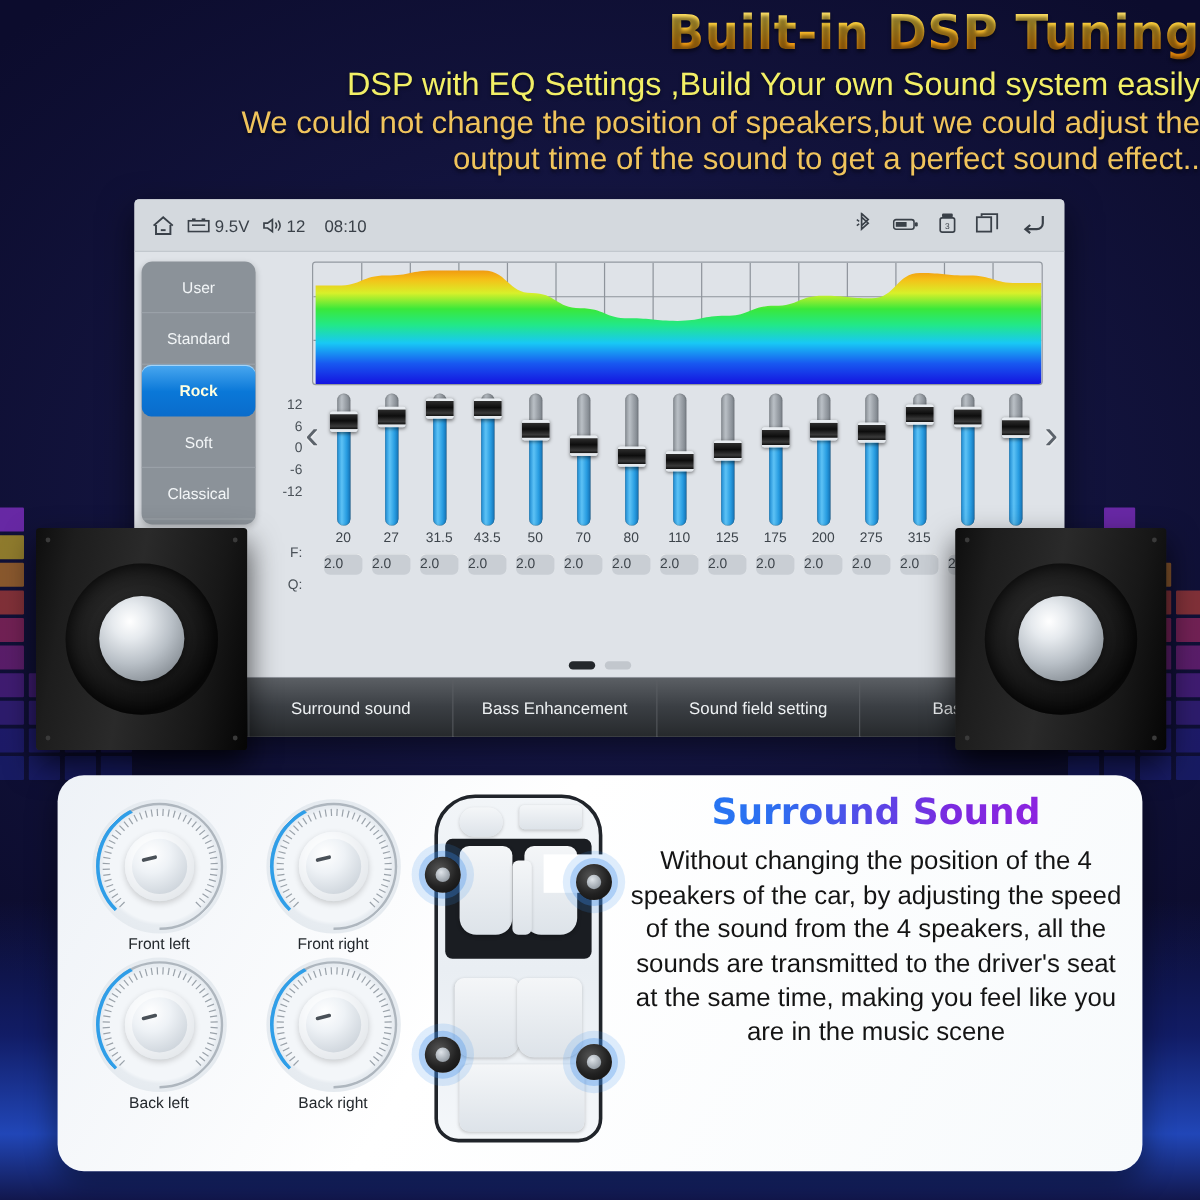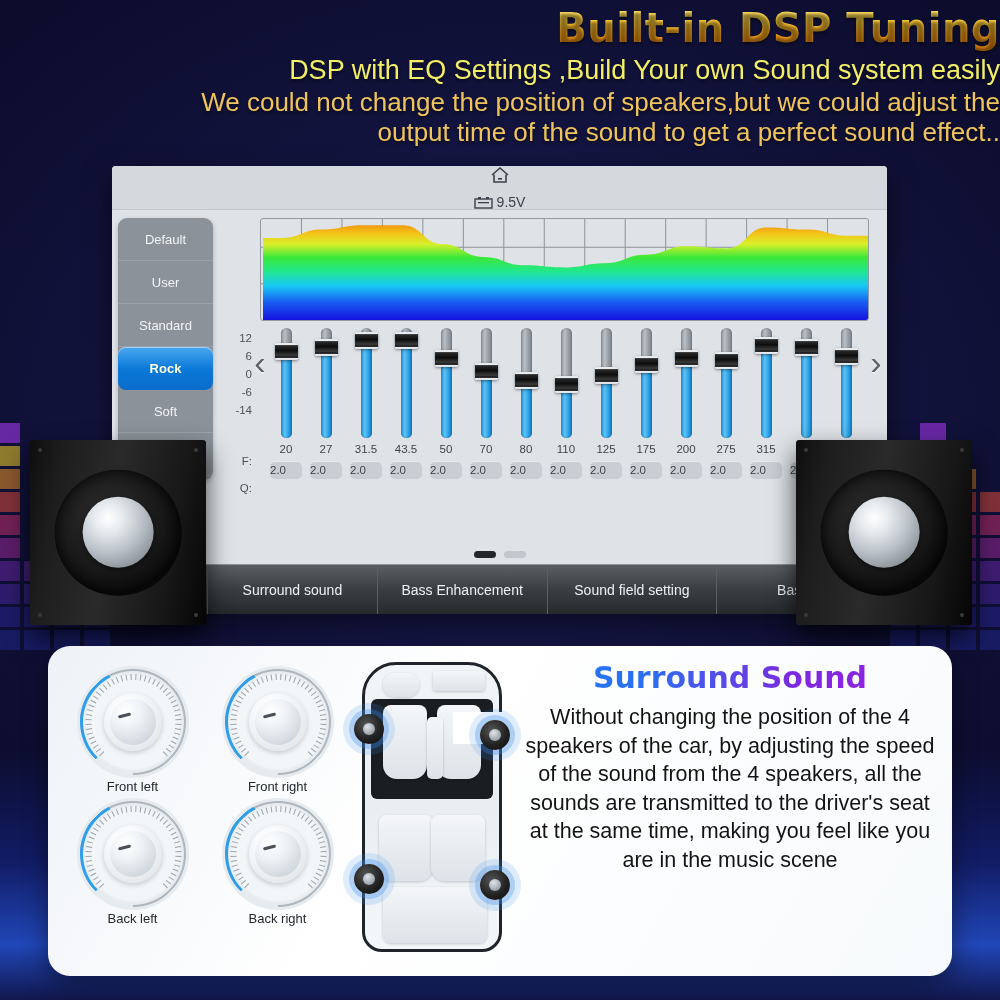--- a/index.html
+++ b/index.html
@@ -60,21 +60,20 @@
     box-shadow: 0 10px 28px rgba(0,0,0,.55);
     z-index: 10; overflow: hidden;
     display: flex; flex-direction: column;
   }
   
   #statusbar {
     height: 44px; background: #d4d9de;
     display: flex; align-items: center; padding: 0 14px;
     gap: 10px; color: #32383f; font-size: 14px;
     border-bottom: 1px solid #c2c8ce;
-    flex-direction: column;
   }
   .sb-item { display: flex; align-items: center; gap: 3px; color:#3a4149; }
   #sb-spacer { flex: 1; }
   .sb-right { display: flex; align-items: center; gap: 16px; }
 
   
   #eqmain { flex: 1; position: relative; background: #dfe3e8; }
 
   
   #presets {
@@ -424,21 +423,20 @@
             <path d="M20 3 V9 a5 5 0 0 1 -5 5 H6" fill="none" stroke="#3a4149" stroke-width="1.8"></path>
             <path d="M9.5 10.5 L5.5 14 L9.5 17.2" fill="none" stroke="#3a4149" stroke-width="1.8"></path>
           </svg>
       </span>
     </span>
   </div>
 
   <div id="eqmain">
 
     <div id="presets">
-        <div class="preset"><span>Default</span></div>
         <div class="preset"><span>User</span></div>
         <div class="preset"><span>Standard</span></div>
         <div class="preset active"><span>Rock</span></div>
         <div class="preset"><span>Soft</span></div>
         <div class="preset"><span>Classical</span></div>
       </div>
 
     <div id="spectrum">
       <svg id="spectrum-svg" width="100%" height="100%" viewBox="0 0 600 103" preserveAspectRatio="none">
           <defs>
@@ -473,21 +471,21 @@
           </g>
           <path d="M 2 19.3125 L 20 19.3125 C 40 19.3125, 40 10.729166666666657, 60 10.729166666666657 C 80 10.729166666666657, 80 6.4375, 100 6.4375 C 120 6.4375, 120 6.4375, 140 6.4375 C 160 6.4375, 160 25.75, 180 25.75 C 200 25.75, 200 38.625, 220 38.625 C 240 38.625, 240 47.208333333333336, 260 47.208333333333336 C 280 47.208333333333336, 280 49.354166666666664, 300 49.354166666666664 C 320 49.354166666666664, 320 45.0625, 340 45.0625 C 360 45.0625, 360 36.47916666666666, 380 36.47916666666666 C 400 36.47916666666666, 400 27.895833333333343, 420 27.895833333333343 C 440 27.895833333333343, 440 30.041666666666657, 460 30.041666666666657 C 480 30.041666666666657, 480 8.583333333333343, 500 8.583333333333343 C 520 8.583333333333343, 520 10.729166666666657, 540 10.729166666666657 C 560 10.729166666666657, 560 17.166666666666657, 580 17.166666666666657 L 600 17.166666666666657 L 600 103 L 2 103 Z" fill="url(#rb)"></path>
         </svg>
     </div>
 
     <div id="dbscale">
         <div class="dbrow">12</div>
         <div class="dbrow">6</div>
         <div class="dbrow">0</div>
         <div class="dbrow">-6</div>
-        <div class="dbrow">-14</div>
+        <div class="dbrow">-12</div>
       </div>
     <div id="flabel">F:</div>
     <div id="qlabel">Q:</div>
 
     <div class="navarrow" id="arrow-left">‹</div>
     <div class="navarrow" id="arrow-right">›</div>
 
     <div id="sliders">
         <div class="band">
           <div class="slider">

